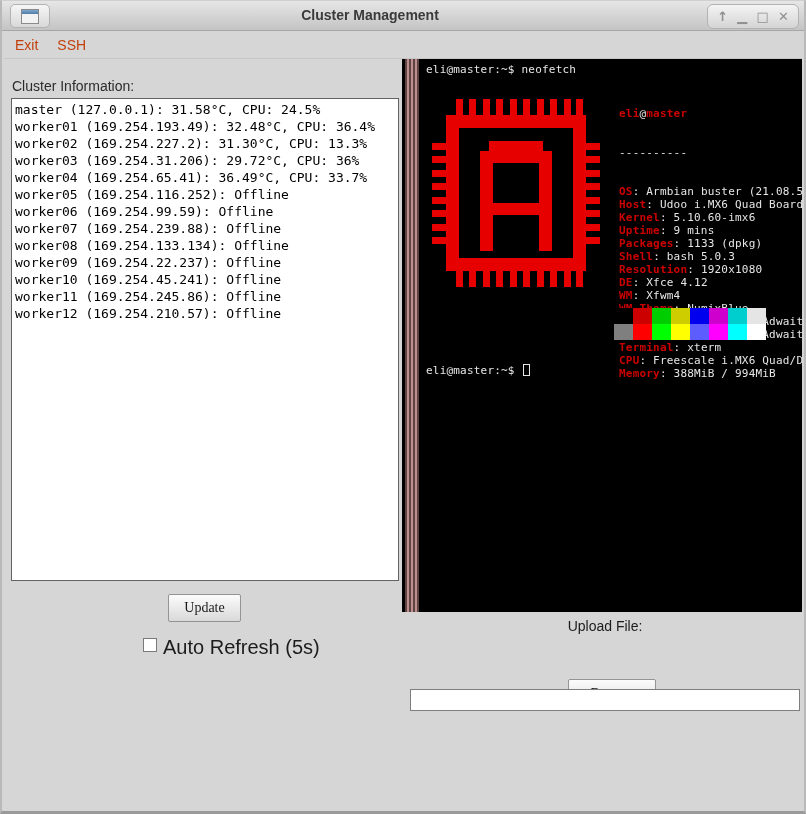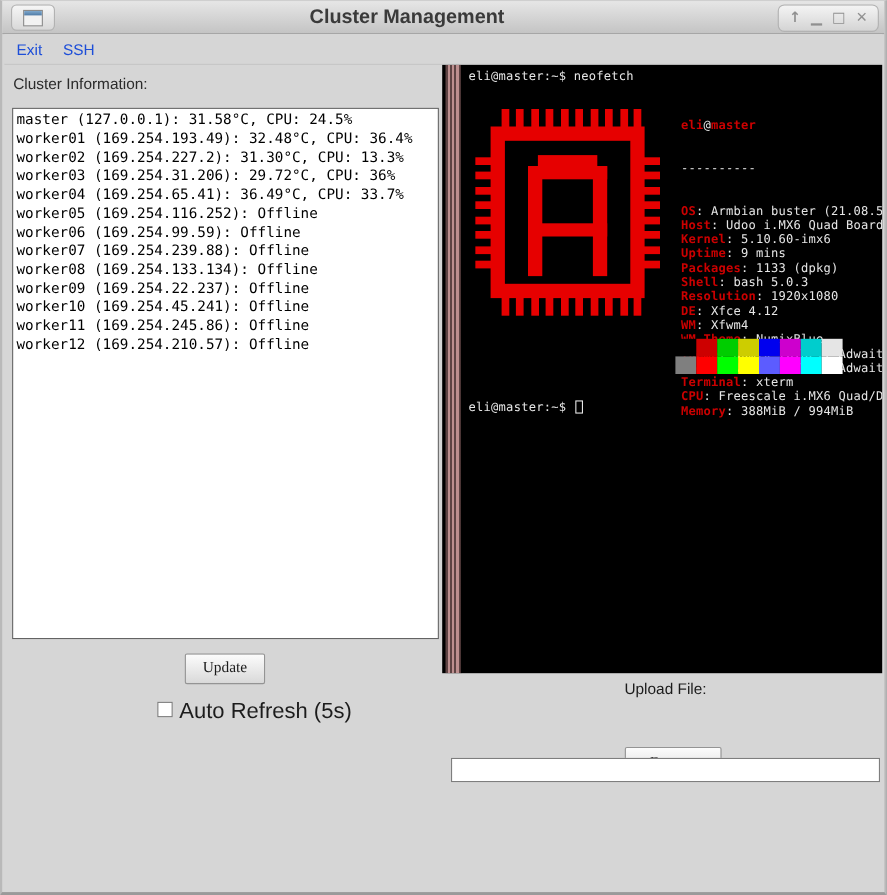--- a/index.html
+++ b/index.html
@@ -17,21 +17,21 @@
 
   
   .titlebar {
     position:absolute; left:0; top:0; right:0; height:30px;
     background:linear-gradient(#e6e6e6,#c4c4c4);
     border-bottom:1px solid #a6a6a6;
   }
   .title-text {
     position:absolute; left:0; right:66px; top:0; height:30px;
     line-height:29px; text-align:center;
-    font-size:18px; font-weight:bold; color:#3a3a3a;
+    font-size:14px; font-weight:bold; color:#3a3a3a;
   }
   .win-icon-btn {
     position:absolute; left:8px; top:3px; width:40px; height:24px;
     border:1px solid #b2b2b2; border-radius:5px;
     background:linear-gradient(#f6f6f6,#d8d8d8);
   }
   .win-glyph {
     position:absolute; left:10px; top:4px; width:18px; height:15px;
     background:#f2f2f2; border:1px solid #8a8a8a;
   }
@@ -48,27 +48,27 @@
   .win-controls span {
     color:#909090; font-weight:bold; font-size:13px; line-height:1;
     font-family:"DejaVu Sans", sans-serif;
   }
 
   
   .menubar {
     position:absolute; left:2px; right:2px; top:30px; height:28px;
     background:#d6d6d6; border-bottom:1px solid #c6c6c6;
     display:flex; align-items:center;
-    font-size:14px; color:#1d4ed8;
+    font-size:14px; color:#c2410c;
   }
   .menu-item { padding:4px 8px; margin-left:3px; cursor:default; }
 
   
   .cluster-heading {
-    position:absolute; left:10px; top:67px;
+    position:absolute; left:10px; top:77px;
     font-size:14px; color:#2b2b2b;
   }
   .node-listbox {
     position:absolute; left:9px; top:97px; width:388px; height:483px;
     background:#ffffff; border:1px solid #636363;
     font-family:"DejaVu Sans Mono", monospace;
     font-size:13px; line-height:17px; color:#000;
     padding:2px 0 0 3px; white-space:pre; overflow:hidden;
   }
   .update-btn {

